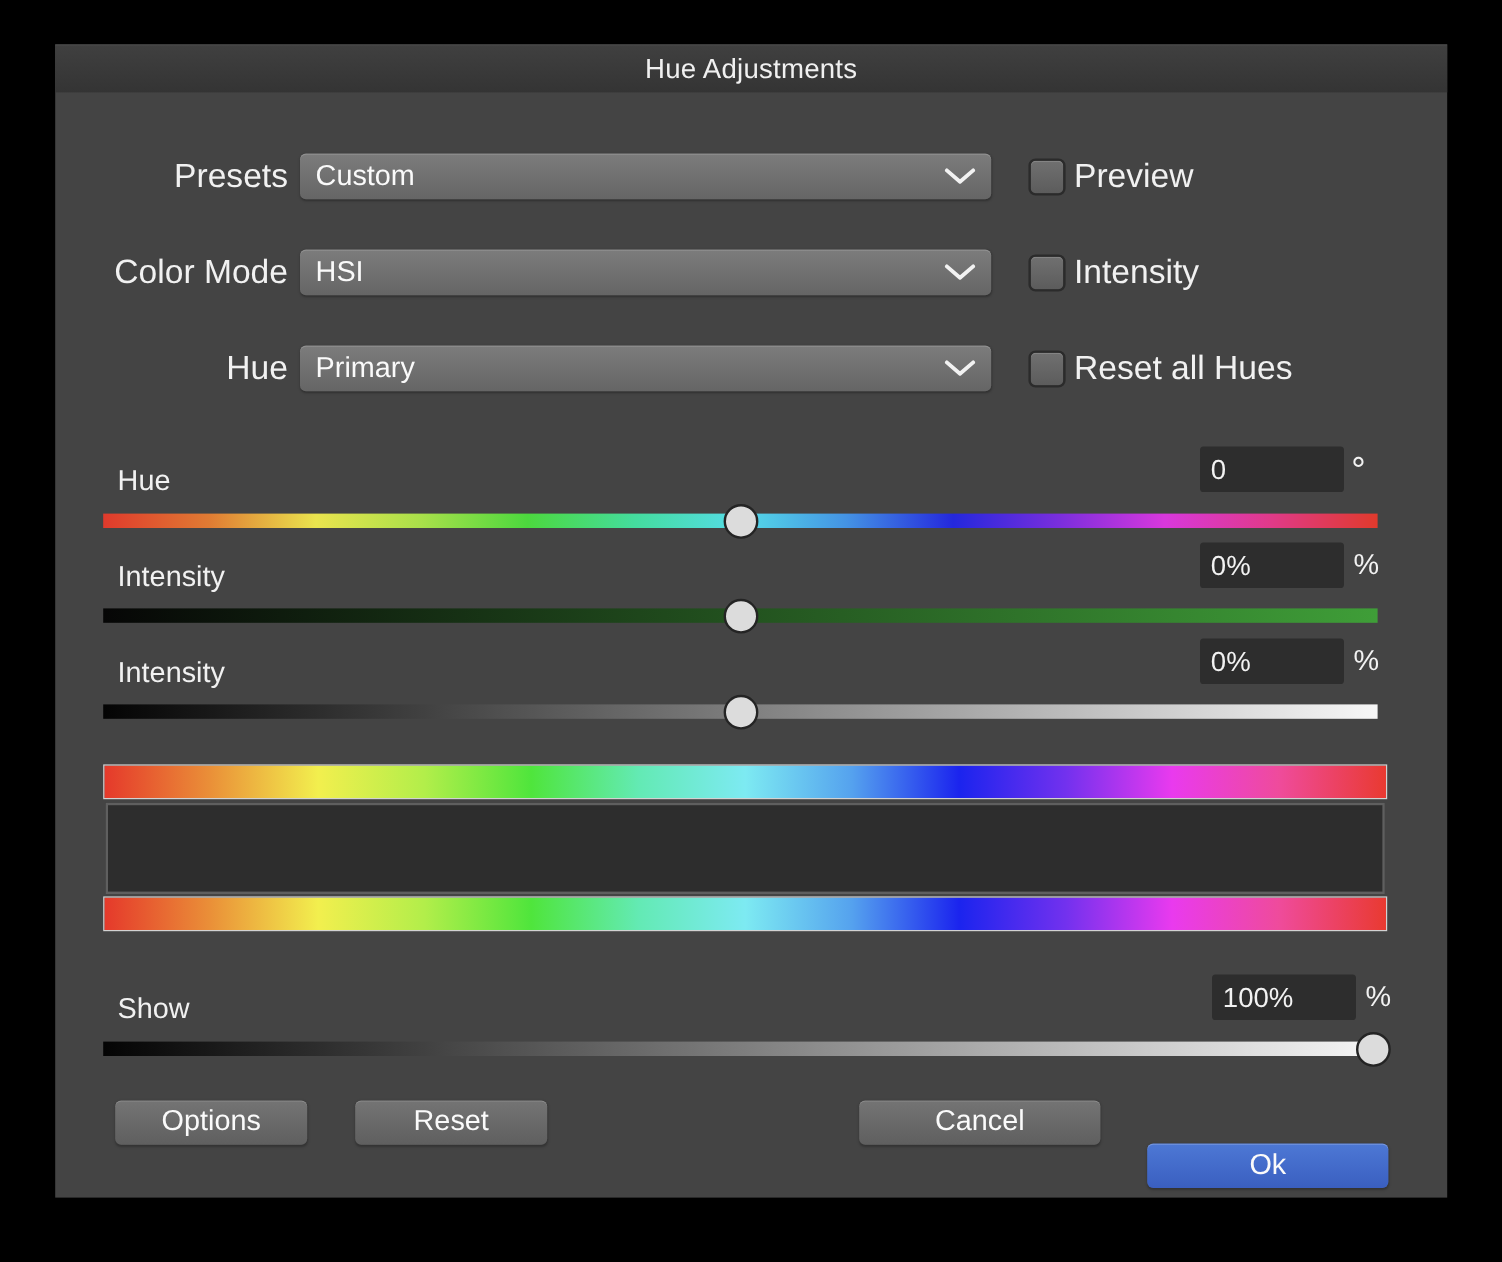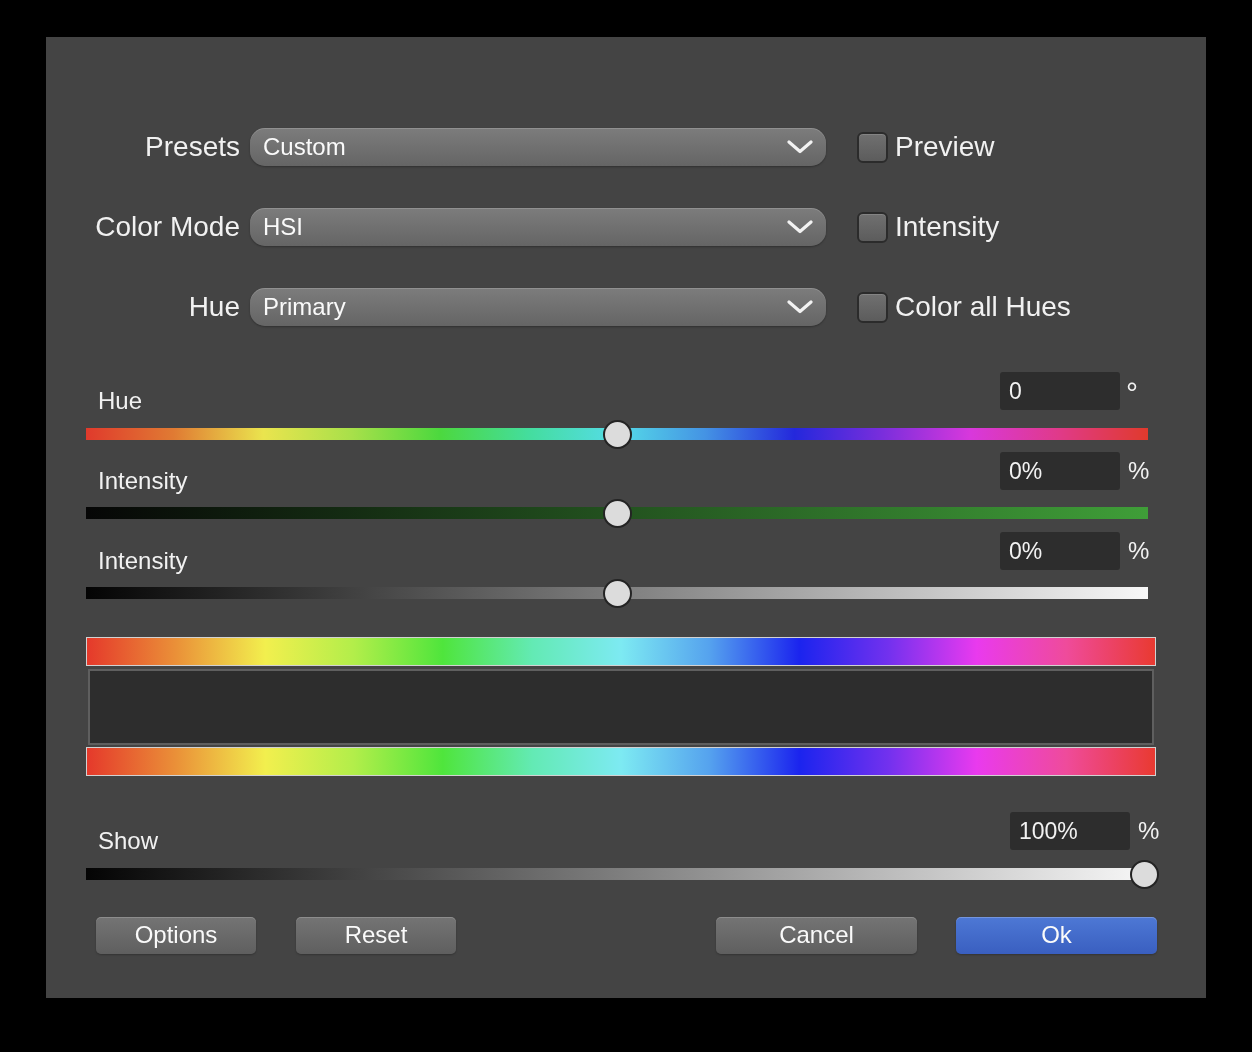--- a/index.html
+++ b/index.html
@@ -23,21 +23,21 @@
     font-size:23px; font-weight:400; color:#f0f0f0;
     letter-spacing:0.2px;
   }
   
   .field-label {
     position:absolute; left:0; width:194px; height:38px; line-height:38px;
     text-align:right; font-size:28px; color:#f1f1f1;
   }
   .select {
     position:absolute; left:204px; width:576px; height:38px;
-    border-radius:15px;
+    border-radius:5px;
     background:linear-gradient(#7c7c7c,#656565);
     box-shadow: inset 0 1px 0 rgba(255,255,255,0.16), 0 1px 2px rgba(0,0,0,0.3);
   }
   .select .select-value {
     position:absolute; left:13px; top:0; height:38px; line-height:37px;
     font-size:24px; color:#fafafa;
   }
   .select .chev {
     position:absolute; right:13px; top:12px;
   }
@@ -115,27 +115,31 @@
     box-shadow: inset 0 1px 0 rgba(255,255,255,0.18), 0 1px 2px rgba(0,0,0,0.25);
     cursor:default;
   }
   .btn-options { left:50px;  width:160px; }
   .btn-reset   { left:250px; width:160px; }
   .btn-cancel  { left:670px; width:201px; }
   .btn-ok      {
     left:910px; width:201px;
     background:linear-gradient(#4d78d5,#3a5fc0);
     box-shadow: inset 0 1px 0 rgba(255,255,255,0.22), 0 1px 2px rgba(0,0,0,0.25);
+    margin-top: 36px;
   }
 </style>
 </head>
 <body>
 
 <div class="dialog">
 
+  <div class="titlebar">
+    <span>Hue Adjustments</span>
+  </div>
 
   <div class="field-label row1">Presets</div>
   <div class="select row1">
     <span class="select-value">Custom</span>
     <svg class="chev" width="26" height="14" viewBox="0 0 26 14">
       <polyline points="2,2 13,11.5 24,2" fill="none" stroke="#f2f2f2" stroke-width="3.2" stroke-linecap="round" stroke-linejoin="round"></polyline>
     </svg>
   </div>
   <div class="checkbox cbx1"></div>
   <div class="cb-label row1">Preview</div>
@@ -151,21 +155,21 @@
   <div class="cb-label row2">Intensity</div>
 
   <div class="field-label row3">Hue</div>
   <div class="select row3">
     <span class="select-value">Primary</span>
     <svg class="chev" width="26" height="14" viewBox="0 0 26 14">
       <polyline points="2,2 13,11.5 24,2" fill="none" stroke="#f2f2f2" stroke-width="3.2" stroke-linecap="round" stroke-linejoin="round"></polyline>
     </svg>
   </div>
   <div class="checkbox cbx3"></div>
-  <div class="cb-label row3">Color all Hues</div>
+  <div class="cb-label row3">Reset all Hues</div>
 
   <div class="slider-group sl0">
     <div class="slider-label">Hue</div>
     <div class="value-box">0</div>
     <div class="unit">°</div>
     <div class="track" style="background: linear-gradient(to right, rgb(224, 58, 44) 0%, rgb(224, 123, 51) 8.3%, rgb(234, 228, 78) 16.7%, rgb(168, 224, 74) 25%, rgb(76, 216, 62) 33.3%, rgb(68, 221, 158) 41.7%, rgb(85, 220, 232) 50%, rgb(68, 147, 228) 58.3%, rgb(36, 40, 220) 66.7%, rgb(122, 46, 220) 75%, rgb(216, 56, 220) 83.3%, rgb(224, 58, 136) 91.7%, rgb(224, 58, 44) 100%);"></div>
     <div class="thumb" style="left: 556.5px; top: 382.5px;"></div>
   </div>
 
   <div class="slider-group sl1">

